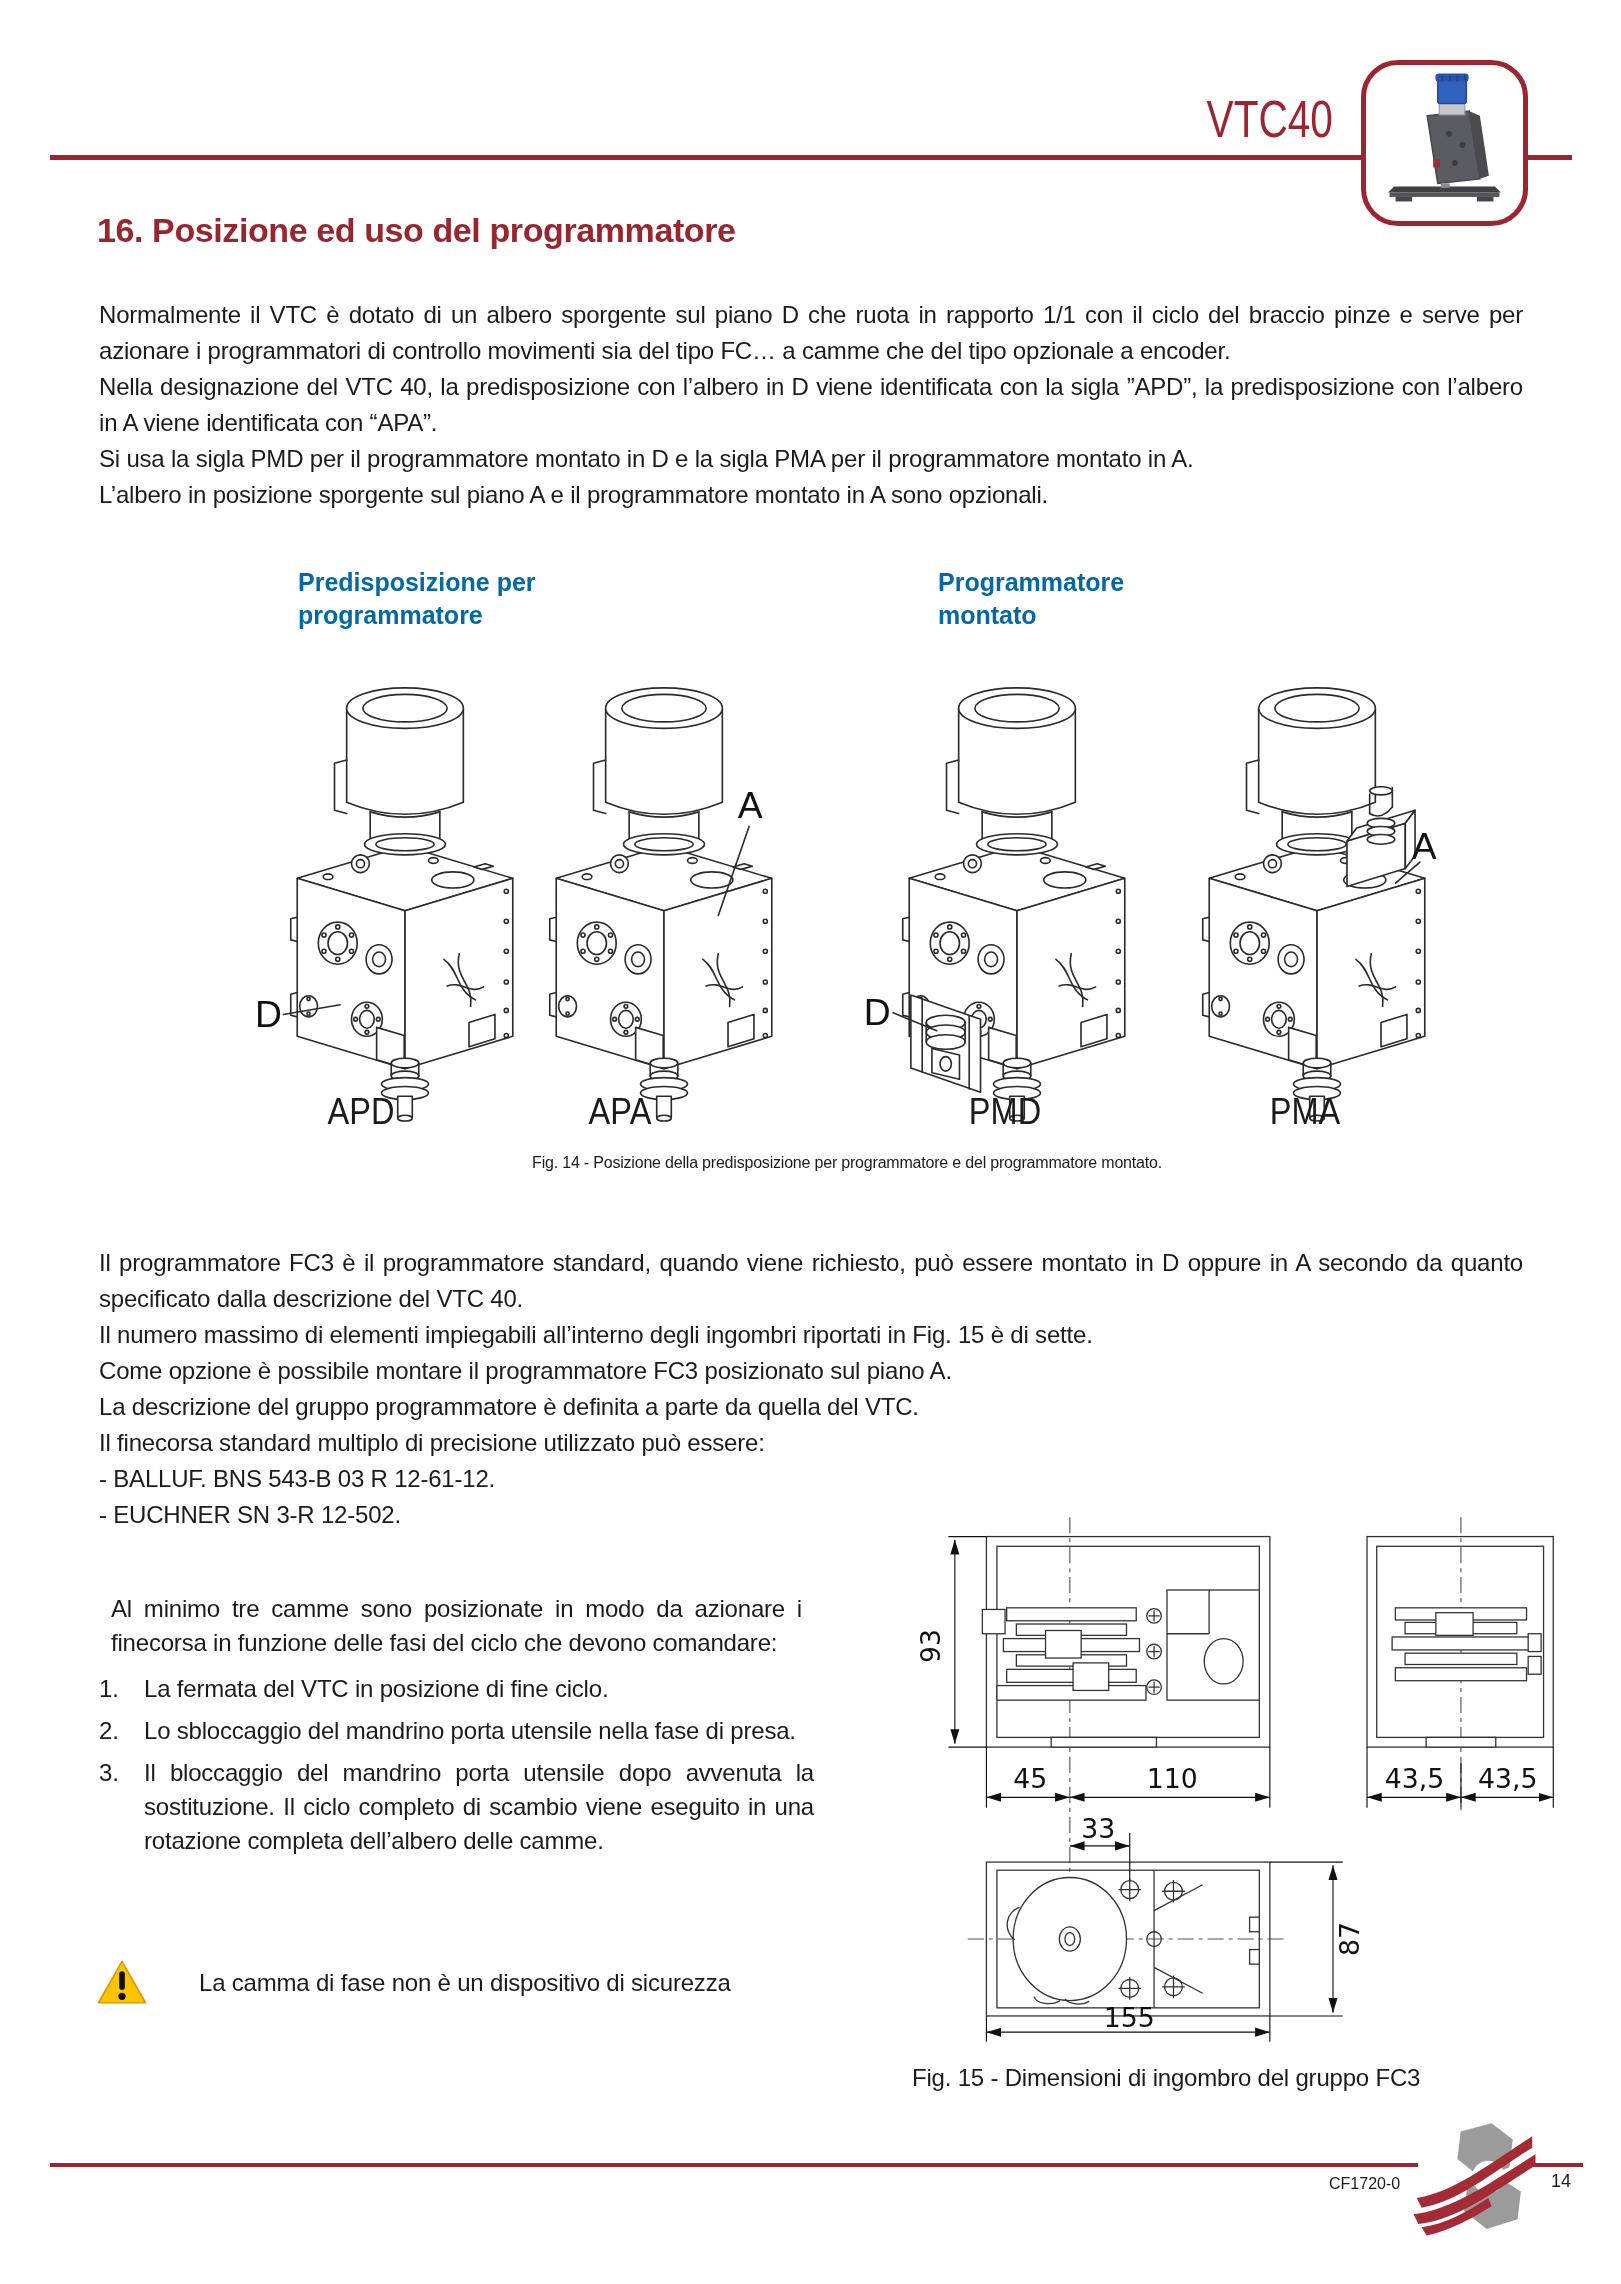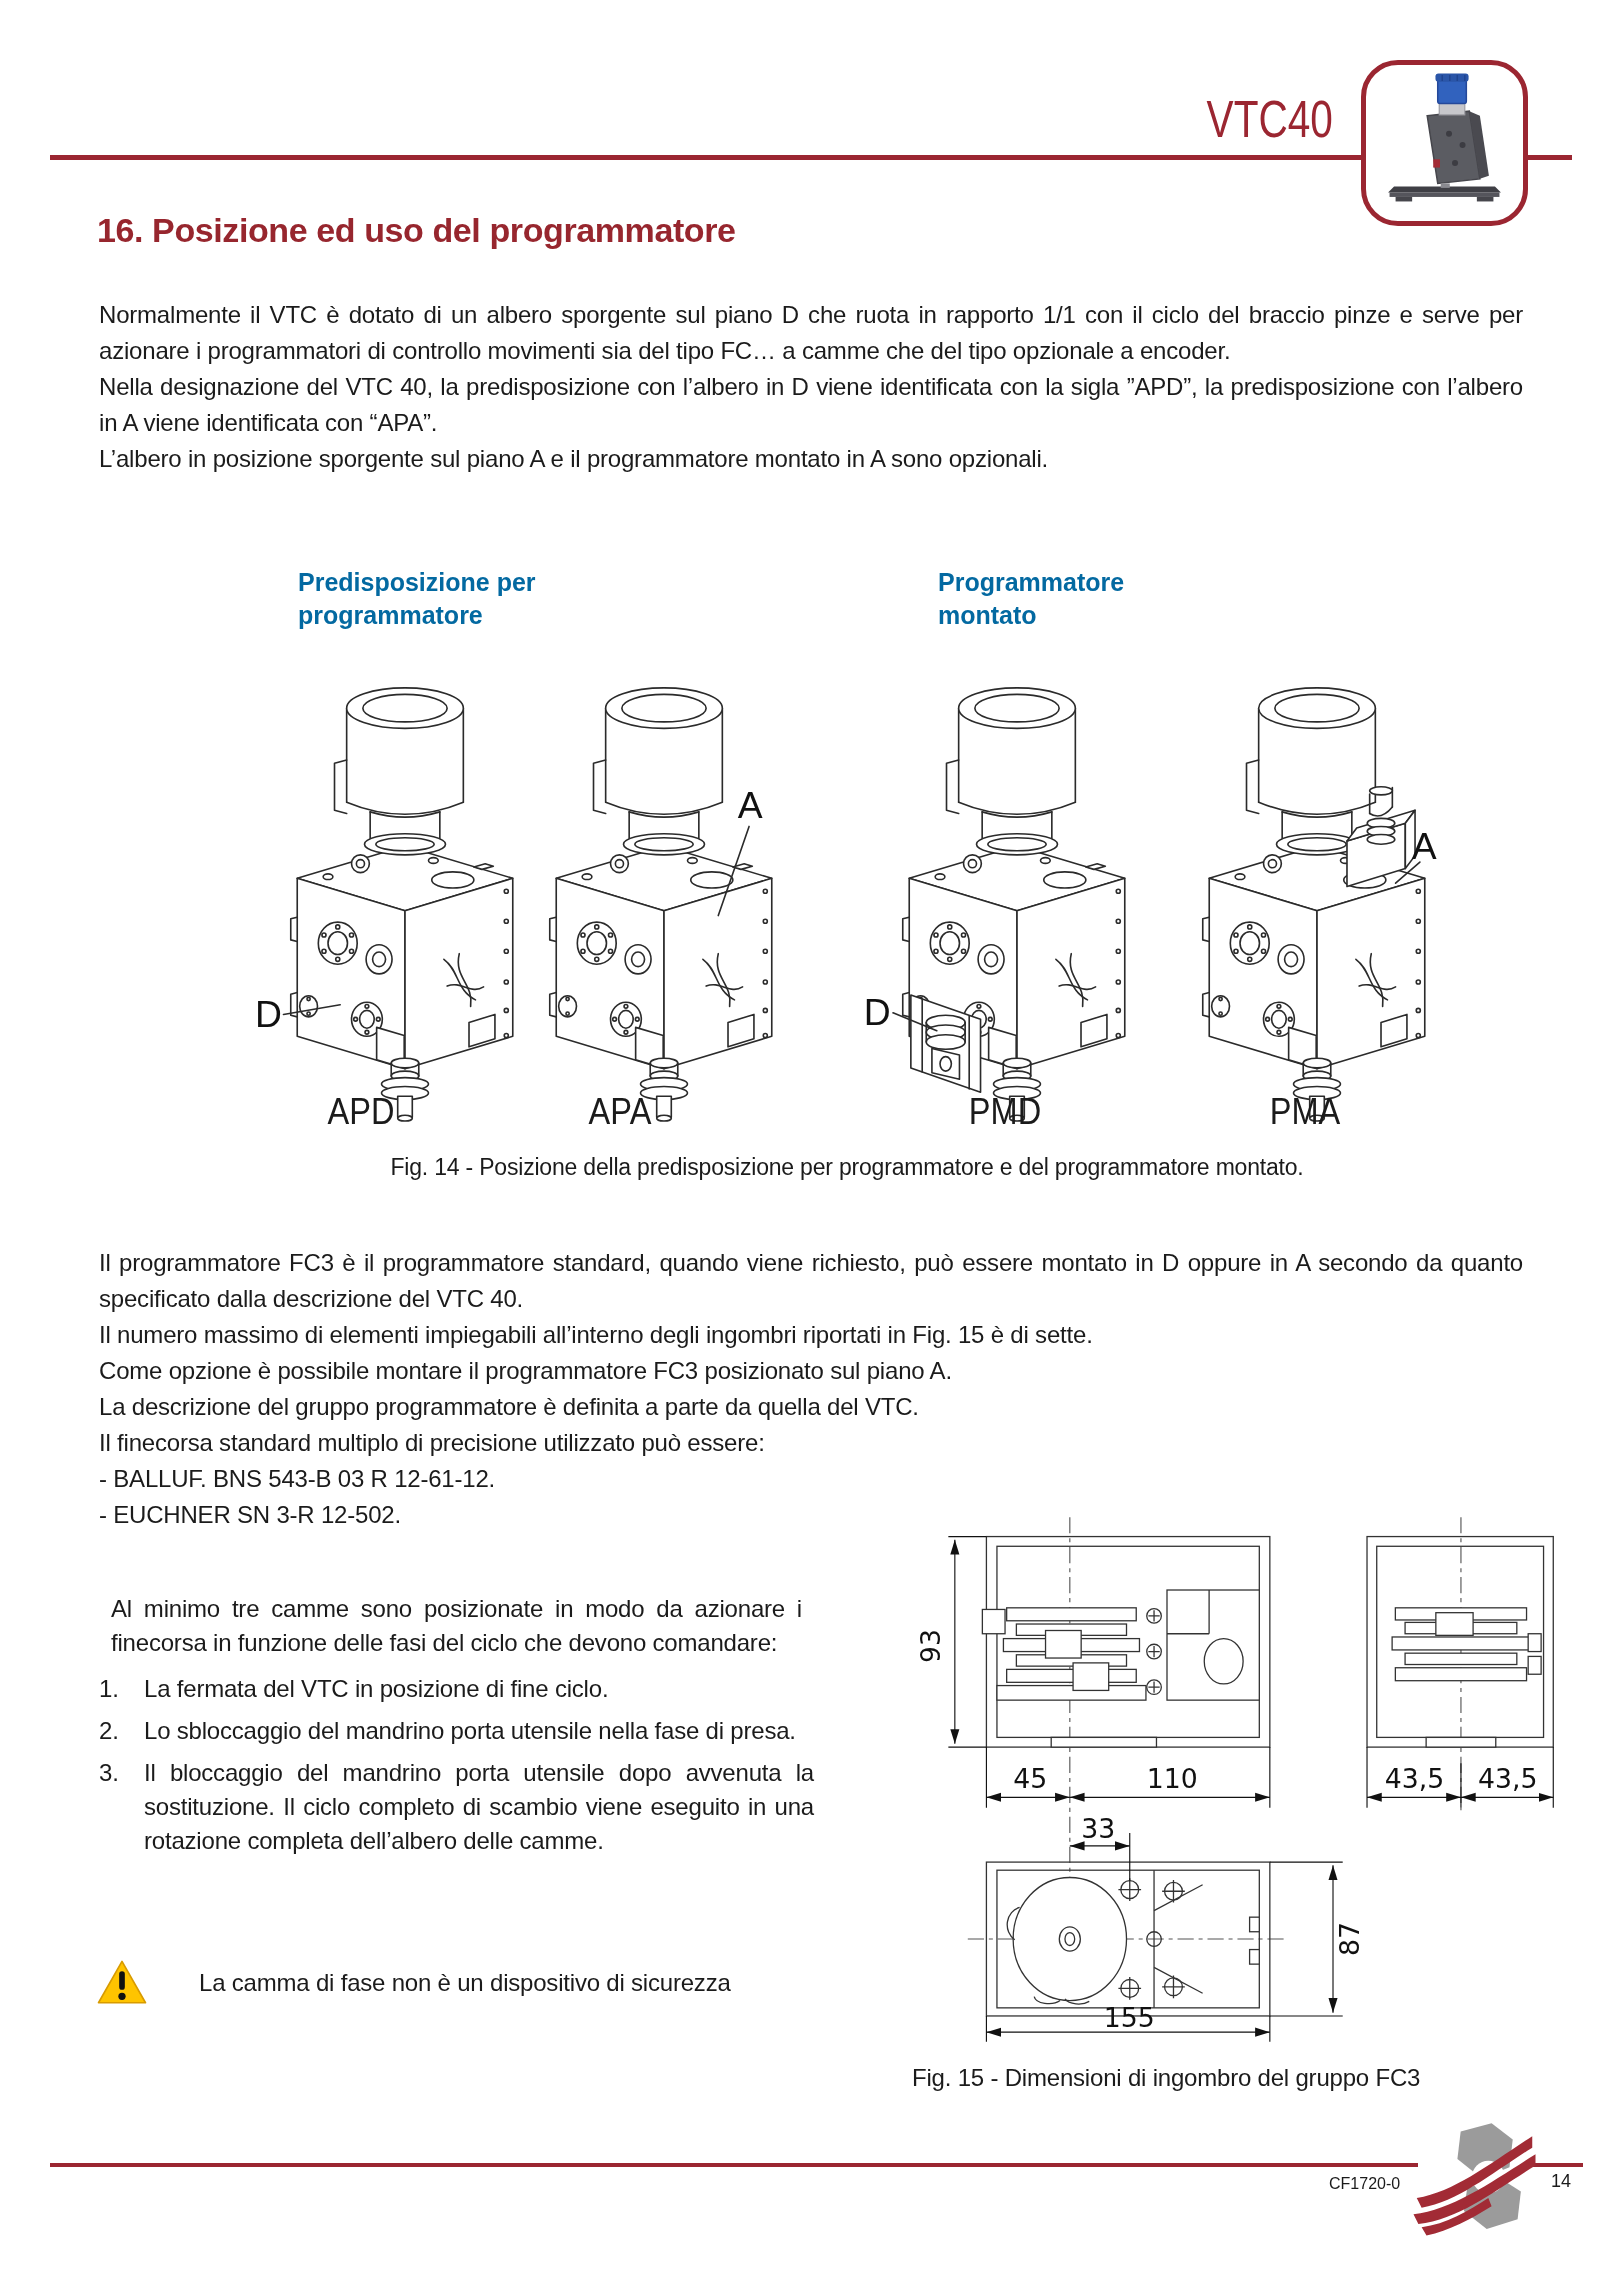--- a/index.html
+++ b/index.html
@@ -21,21 +21,21 @@
   #specs-block{left:99px;top:1245px;width:1424px;}
   
   .fig-heading{font-size:25px;font-weight:bold;line-height:33px;color:#0369a1;}
   #heading-left{left:298px;top:566px;}
   #heading-right{left:938px;top:566px;}
   
   .machine-svg{position:absolute;top:674px;width:316px;height:454px;}
   .machine-label{position:absolute;top:1091px;width:130px;text-align:center;font-size:37px;color:#1b1b1b;
                  transform:scaleX(0.88);transform-origin:center;}
   #fig14-caption{left:0;top:1154px;width:1621px;padding-left:73px;box-sizing:border-box;
-                 text-align:center;font-size:23px;letter-spacing:-0.2px;}
+                 text-align:center;font-size:16px;letter-spacing:-0.2px;}
   
   #cams-block{left:99px;top:1580px;width:715px;}
   #cams-block .intro{font-size:24px;line-height:34px;text-align:justify;letter-spacing:-0.2px;margin:12px;}
   .cam-item{display:flex;margin-top:8px;font-size:24px;line-height:34px;letter-spacing:-0.2px;}
   .cam-item .num{width:45px;flex:0 0 45px;}
   .cam-item .txt{flex:1;text-align:justify;}
   
   #warning-row{left:96px;top:1959px;display:flex;align-items:center;gap:22px;}
   #warning-row .wtext{margin-left:29px;font-size:24px;letter-spacing:-0.2px;}
   
@@ -172,20 +172,21 @@
       <path d="M92,4 V12 M102,4 V12 M112,4 V12 M122,4 V12" stroke="#1f4490" stroke-width="2" fill="none"></path>
       <rect x="90" y="148" width="12" height="6" fill="#8a8a90"></rect>
     </svg>
   </div>
 
   <div class="abs" id="page-title">16. Posizione ed uso del programmatore</div>
 
   <div class="abs bodytext" id="intro-block">
     <p>Normalmente il VTC è dotato di un albero sporgente sul piano D che ruota in rapporto 1/1 con il ciclo del braccio pinze e serve per azionare i programmatori di controllo movimenti sia del tipo FC… a camme che del tipo opzionale a encoder.</p>
     <p>Nella designazione del VTC 40, la predisposizione con l’albero in D viene identificata con la sigla ”APD”, la predisposizione con l’albero in A viene identificata con “APA”.</p>
+    <p>Si usa la sigla PMD per il programmatore montato in D e la sigla PMA per il programmatore montato in A.</p>
     <p>L’albero in posizione sporgente sul piano A e il programmatore montato in A sono opzionali.</p>
   </div>
 
   <div class="abs fig-heading" id="heading-left">
     <div>Predisposizione per</div>
     <div>programmatore</div>
   </div>
   <div class="abs fig-heading" id="heading-right">
     <div>Programmatore</div>
     <div>montato</div>

